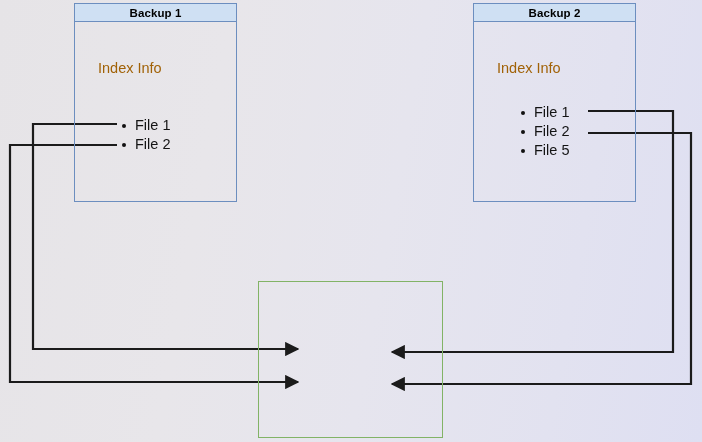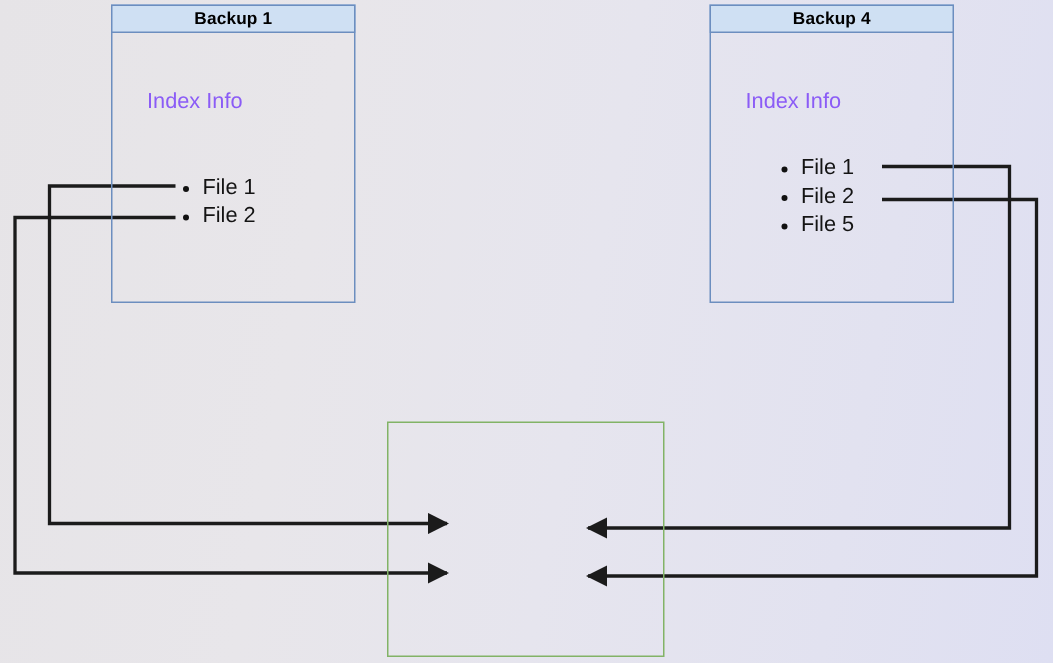--- a/index.html
+++ b/index.html
@@ -57,21 +57,21 @@
     letter-spacing: 0.1px;
   }
   .node-header.green {
     border-color: #82b366;
     background: #d5e8d4;
   }
 
   .node-title {
     position: absolute;
     font-size: 14.5px;
-    color: #8b5cf6;
+    color: #a16207;
     white-space: nowrap;
   }
 
   
   .bullet-list {
     position: absolute;
     margin: 0;
     padding: 0;
     list-style: none;
   }
@@ -117,21 +117,21 @@
 
   <div class="node-box" style="left:74px; top:3px; width:163px; height:199px;"></div>
   <div class="node-header" style="left:74px; top:3px; width:163px; height:19px;">Backup 1</div>
   <div class="node-title" style="left:98px; top:60px;">Index Info</div>
   <ul class="bullet-list" style="left:120px; top:116px;">
     <li>File 1</li>
     <li>File 2</li>
   </ul>
 
   <div class="node-box" style="left:473px; top:3px; width:163px; height:199px;"></div>
-  <div class="node-header" style="left:473px; top:3px; width:163px; height:19px;">Backup 4</div>
+  <div class="node-header" style="left:473px; top:3px; width:163px; height:19px;">Backup 2</div>
   <div class="node-title" style="left:497px; top:60px;">Index Info</div>
   <ul class="bullet-list" style="left:519px; top:103px;">
     <li>File 1</li>
     <li>File 2</li>
     <li>File 5</li>
   </ul>
 
   <div class="node-box green" style="left:258px; top:281px; width:185px; height:157px;"></div>
 
 </div>

